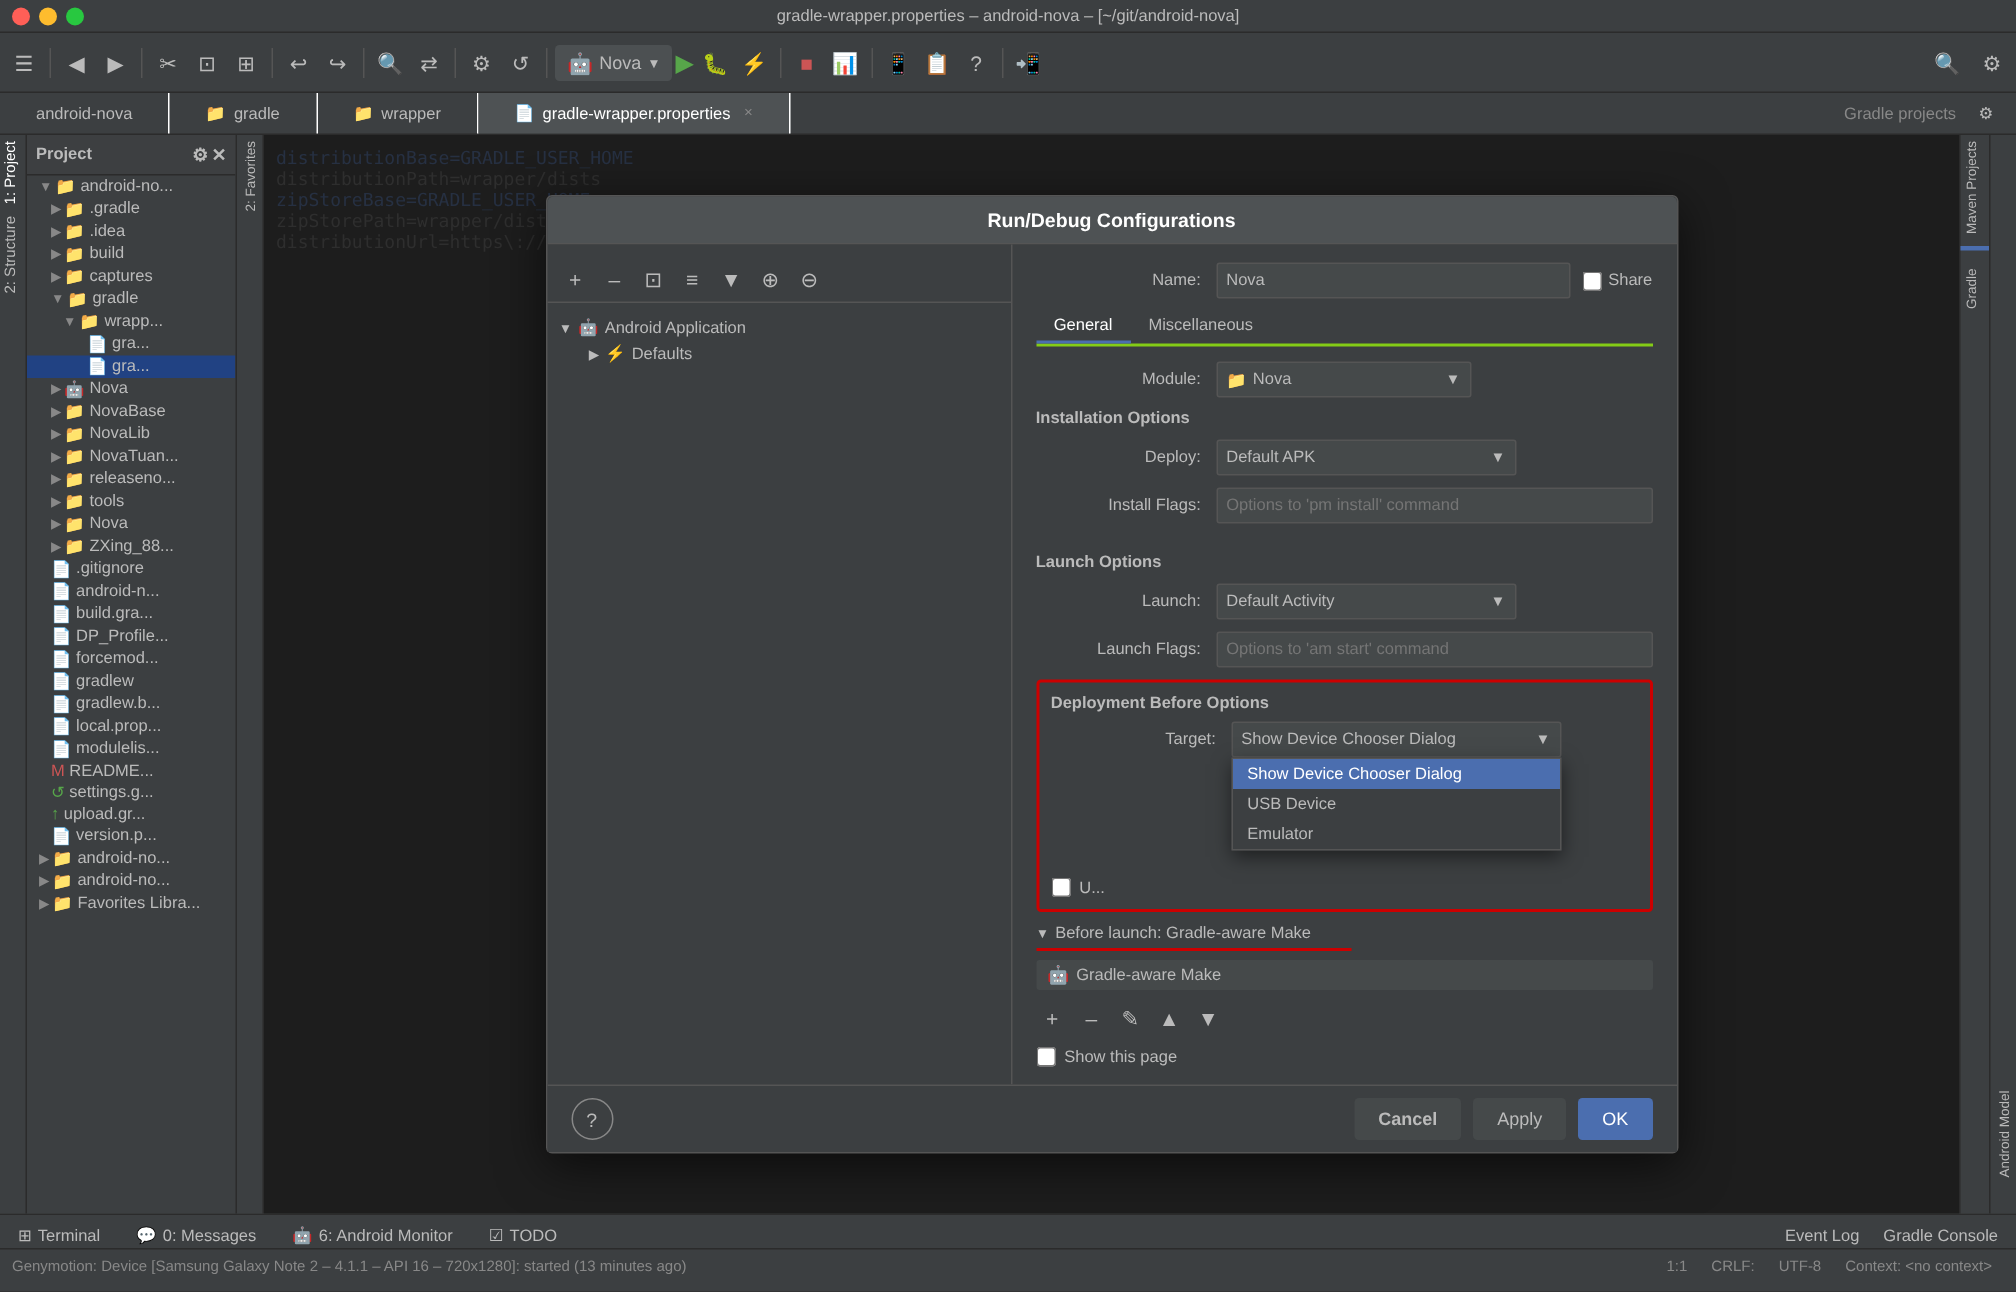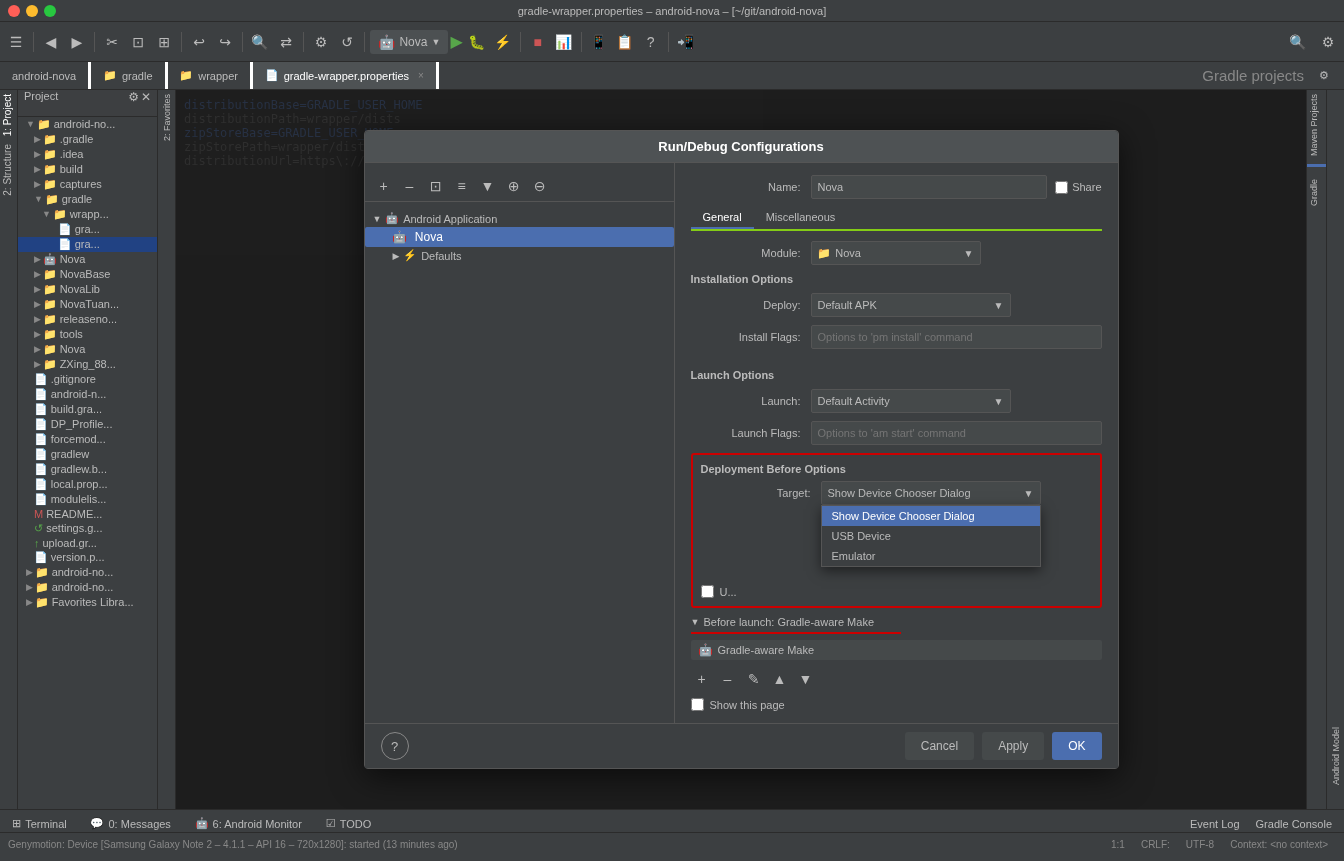--- a/index.html
+++ b/index.html
@@ -67,33 +67,33 @@
 
     
     .tab-bar {
       height: 28px;
       background: #3c3f41;
       border-bottom: 1px solid #2b2b2b;
       display: flex;
       align-items: stretch;
     }
     .tab {
-      display: flex; align-items: center; padding: 0 12px; gap: 5px;
+      display: flex; align-items: center; padding: 0 24px; gap: 5px;
       font-size: 11px; color: #bbbbbb; cursor: pointer;
-      border-right: 3px solid #ffffff;
+      border-right: 1px solid #ffffff;
       white-space: nowrap;
     }
     .tab.active { background: #4e5254; color: #fff; }
     .tab .close-x { font-size: 10px; color: #888; margin-left: 4px; }
     .panel-header {
       height: 28px;
-      display: flex; padding: 0 6px;
+      display: flex; align-items: center; padding: 0 6px;
       background: #3d3f41;
       border-bottom: 1px solid #2b2b2b;
-      font-size: 11px; font-weight: normal;
+      font-size: 11px; font-weight: bold;
       justify-content: space-between;
       gap: 24px;
     }
     .side-label {
       writing-mode: vertical-rl;
       transform: rotate(180deg);
       font-size: 10px; color: #bbbbbb;
       cursor: pointer; padding: 4px 2px;
     }
     .side-label.active { color: #fff; }
@@ -275,21 +275,21 @@
       display: flex; align-items: center; justify-content: space-between;
       padding: 8px 16px; border-top: 1px solid #555;
       background: #3c3f41;
     }
     .footer-right { display: flex; gap: 8px; }
     .btn {
       height: 28px; padding: 0 16px;
       border: none; border-radius: 3px;
       font-size: 12px; cursor: pointer;
     }
-    .btn-cancel { background: #45494a; color: #bbbbbb; }
+    .btn-cancel { background: #45494a; color: #bbbbbb; font-weight: bold; }
     .btn-apply { background: #45494a; color: #bbbbbb; }
     .btn-ok { background: #4b6eaf; color: #fff; }
 
     
     .status-bar {
       height: 24px;
       background: #3c3f41;
       border-top: 1px solid #2b2b2b;
       display: flex; align-items: center; padding: 0 8px;
       font-size: 10px; color: #888;
@@ -392,21 +392,21 @@
     <div class="tab">
       <span style="color:#e8b84b;">📁</span>
       <span>wrapper</span>
     </div>
     <div class="tab active">
       <span style="color:#4b6eaf;">📄</span>
       <span>gradle-wrapper.properties</span>
       <span class="close-x">×</span>
     </div>
     <div style="margin-left:auto; display:flex; align-items:center; padding-right:8px;">
-      <span style="font-size:15px; color:#888; padding:0 8px;">Gradle projects</span>
+      <span style="font-size:11px; color:#888; padding:0 8px;">Gradle projects</span>
       <div class="tb-btn" style="font-size:11px;">⚙</div>
     </div>
   </div>
 
   <div style="display:flex; height:calc(861px - 22px - 40px - 28px - 24px - 28px); position:relative;">
 
     <div style="width:18px; background:#3c3f41; border-right:1px solid #2b2b2b; display:flex; flex-direction:column;">
       <div class="side-label active">1: Project</div>
       <div class="side-label">2: Structure</div>
     </div>
@@ -640,24 +640,20 @@
                 <div class="cfg-btn">⊖</div>
               </div>
               <div class="config-tree">
 
                 <div class="config-item">
                   <span style="font-size:9px; margin-right:4px;">▼</span>
                   <span style="color:#a4c639; margin-right:4px;">🤖</span>
                   <span>Android Application</span>
                 </div>
 
-                <div class="config-selected">
-                  <span style="color:#a4c639; margin-right:4px;">🤖</span>
-                  <span>Nova</span>
-                </div>
 
                 <div class="config-item" style="padding-left:28px;">
                   <span style="font-size:9px; margin-right:4px;">▶</span>
                   <span style="color:#888; margin-right:4px;">⚡</span>
                   <span>Defaults</span>
                 </div>
               </div>
             </div>
 
             <div class="config-main">

